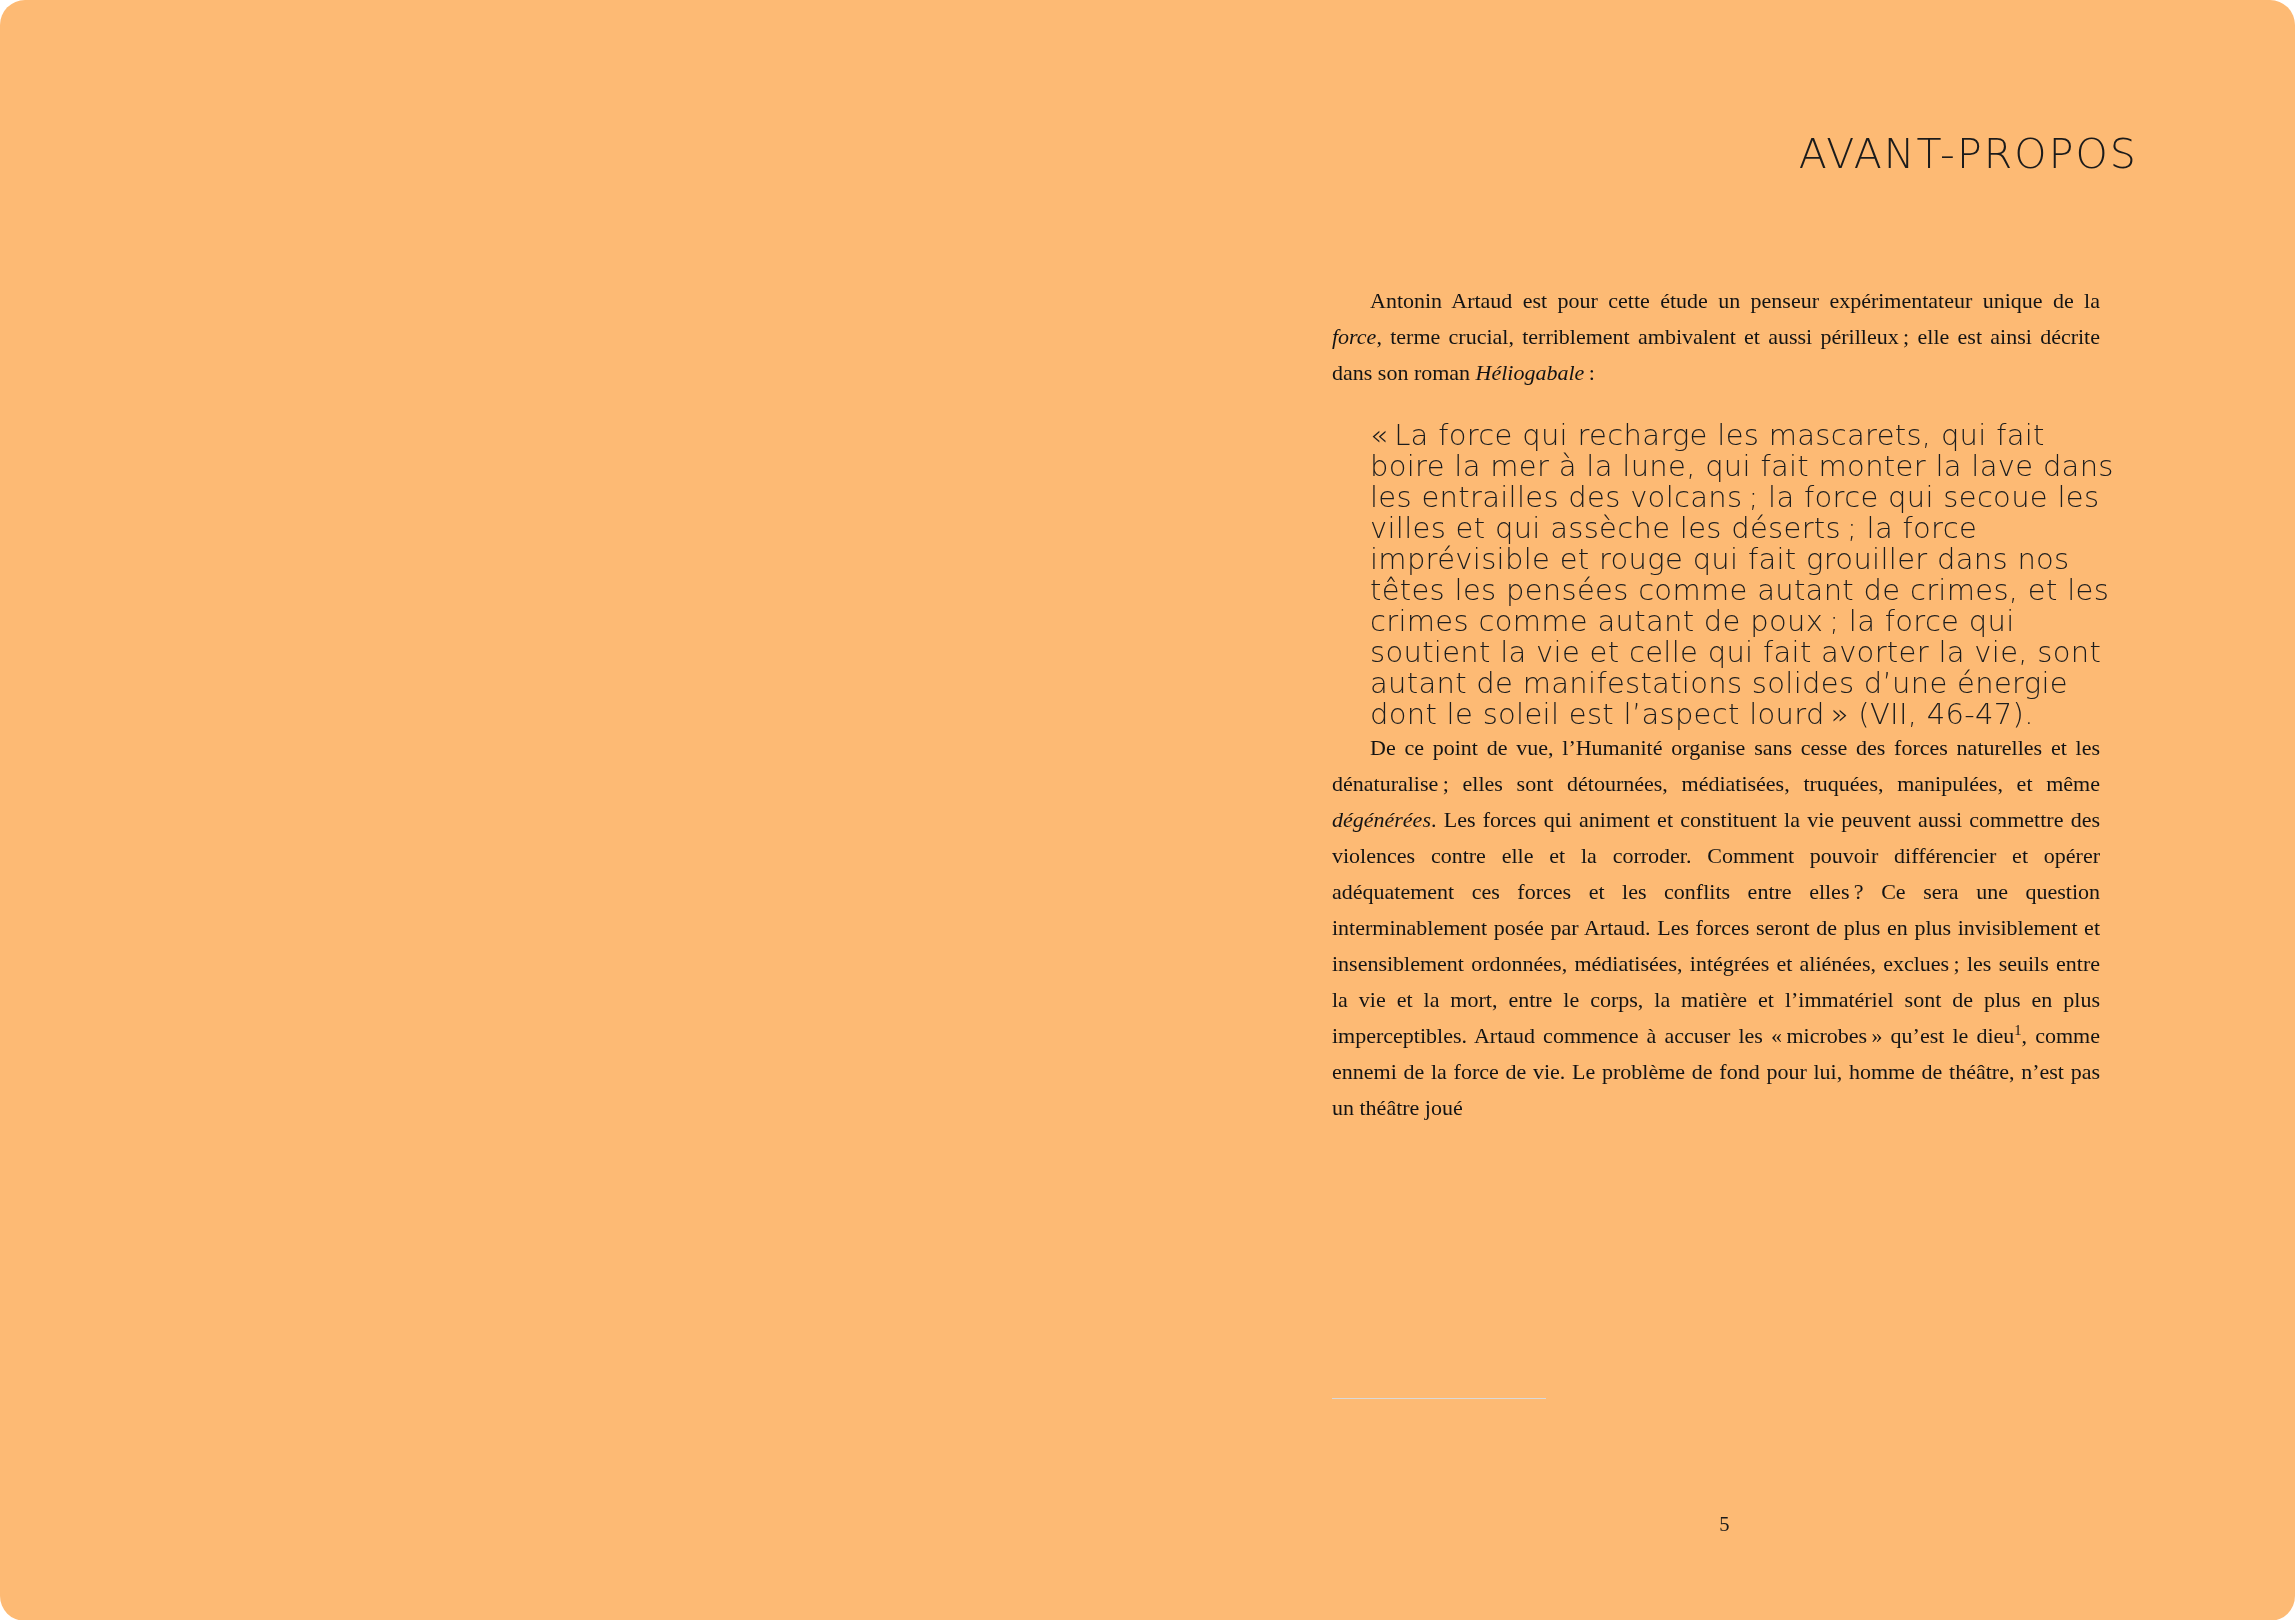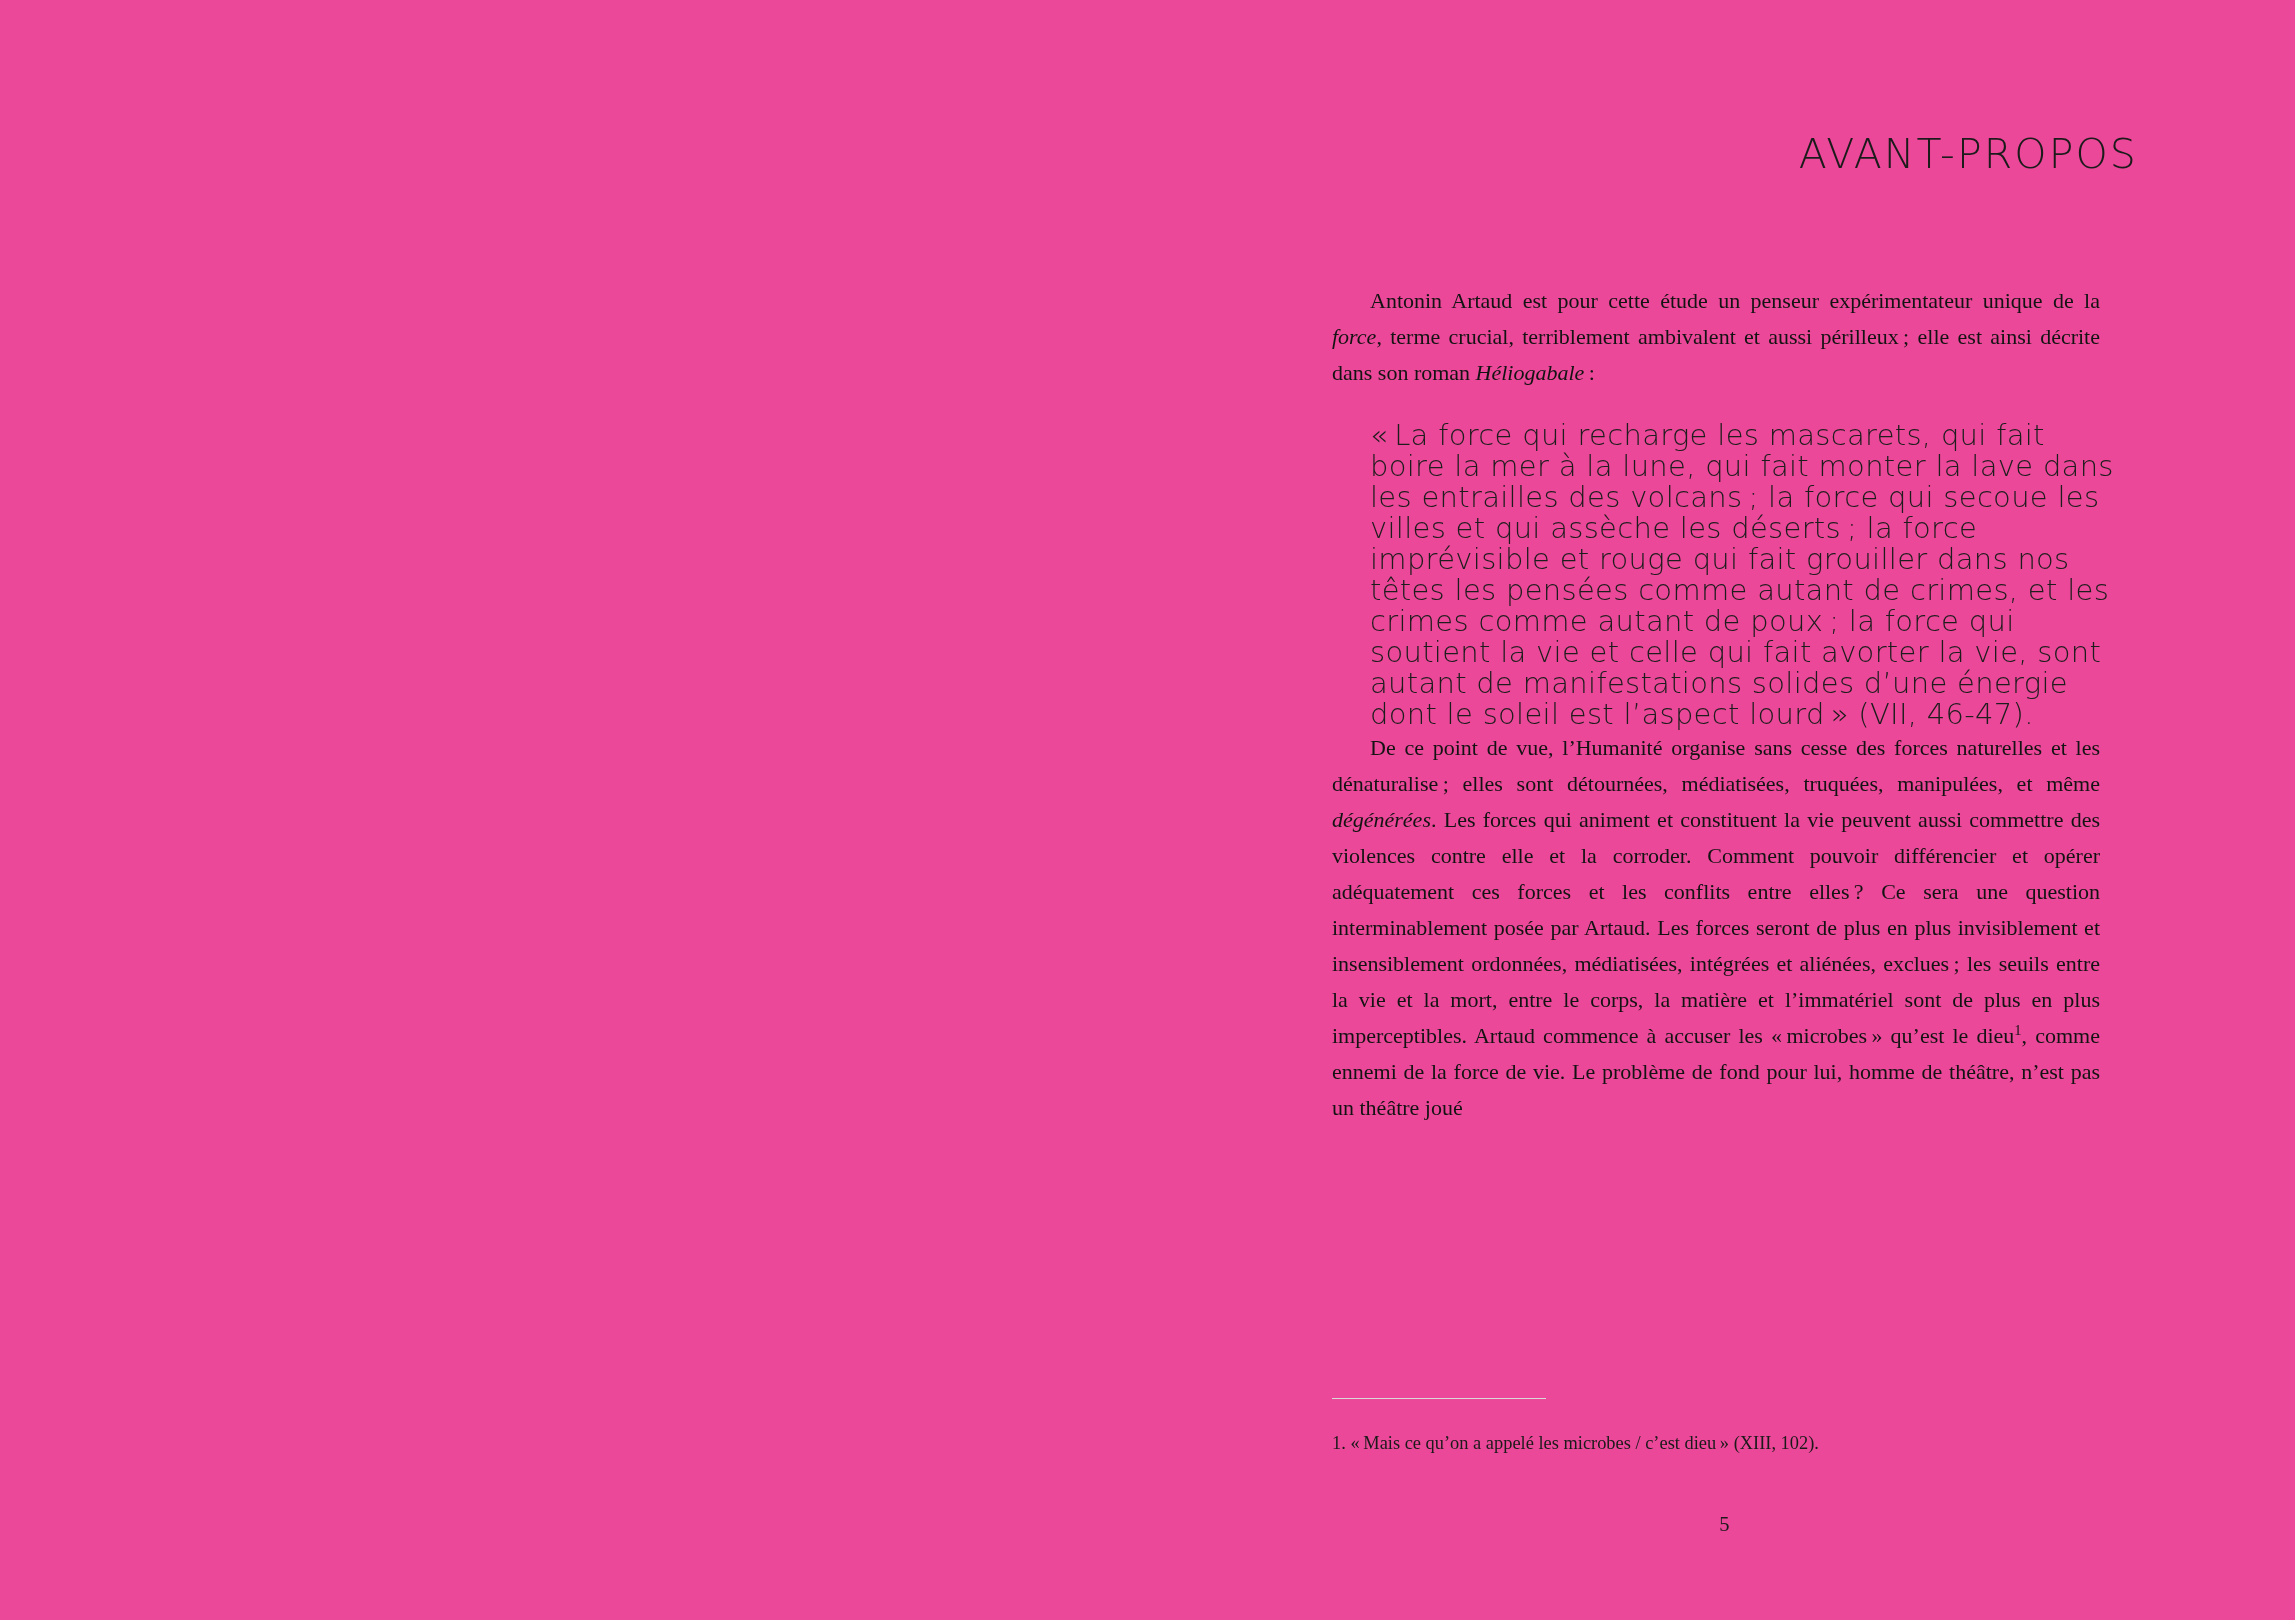--- a/index.html
+++ b/index.html
@@ -12,21 +12,22 @@
     height: 1621px;
     position: relative;
     font-family: "Liberation Serif", serif;
     color: #1a1a1a;
     overflow: hidden;
   }
 
   .page {
     position: absolute;
     inset: 0;
-    background: #ec4899;
+    background: #fdba74;
+    border-radius: 25px;
   }
 
   
   .text-column {
     position: absolute;
     left: 1332px;
     top: 0;
     width: 806px;
     height: 1621px;
   }
@@ -141,22 +142,18 @@
         <p>« La force qui recharge les mascarets, qui fait boire la mer à la lune, qui fait monter la lave dans les entrailles des volcans ; la force qui secoue les villes et qui assèche les déserts ; la force imprévisible et rouge qui fait grouiller dans nos têtes les pensées comme autant de crimes, et les crimes comme autant de poux ; la force qui soutient la vie et celle qui fait avorter la vie, sont autant de manifestations solides d’une énergie dont le soleil est l’aspect lourd » (VII, 46-47).</p>
       </blockquote>
 
 
       <p class="body-par after-quotes"><span>De ce point de vue, l’Humanité organise sans cesse des forces naturelles et les dénaturalise ; elles sont détournées, médiatisées, truquées, manipulées, et même </span><span class="ital">dégénérées</span><span>. Les forces qui animent et constituent la vie peuvent aussi commettre des violences contre elle et la corroder. Comment pouvoir différencier et opérer adéquatement ces forces et les conflits entre elles ? Ce sera une question interminablement posée par Artaud. Les forces seront de plus en plus invisiblement et insensiblement ordonnées, médiatisées, intégrées et aliénées, exclues ; les seuils entre la vie et la mort, entre le corps, la matière et l’immatériel sont de plus en plus imperceptibles. Artaud commence à accuser les « microbes » qu’est le dieu</span><sup class="sup-note">1</sup><span>, comme ennemi de la force de vie. Le problème de fond pour lui, homme de théâtre, n’est pas un théâtre joué</span></p>
 
     </div>
 
     <div class="footnote-rule"></div>
 
-    <div class="footnote">
-      <span>1.</span>
-      <span>« Mais ce qu’on a appelé les microbes / c’est dieu » (XIII, 102).</span>
-    </div>
 
     <div class="folio">5</div>
 
   </div>
 </div>
 
 
 </body></html>

